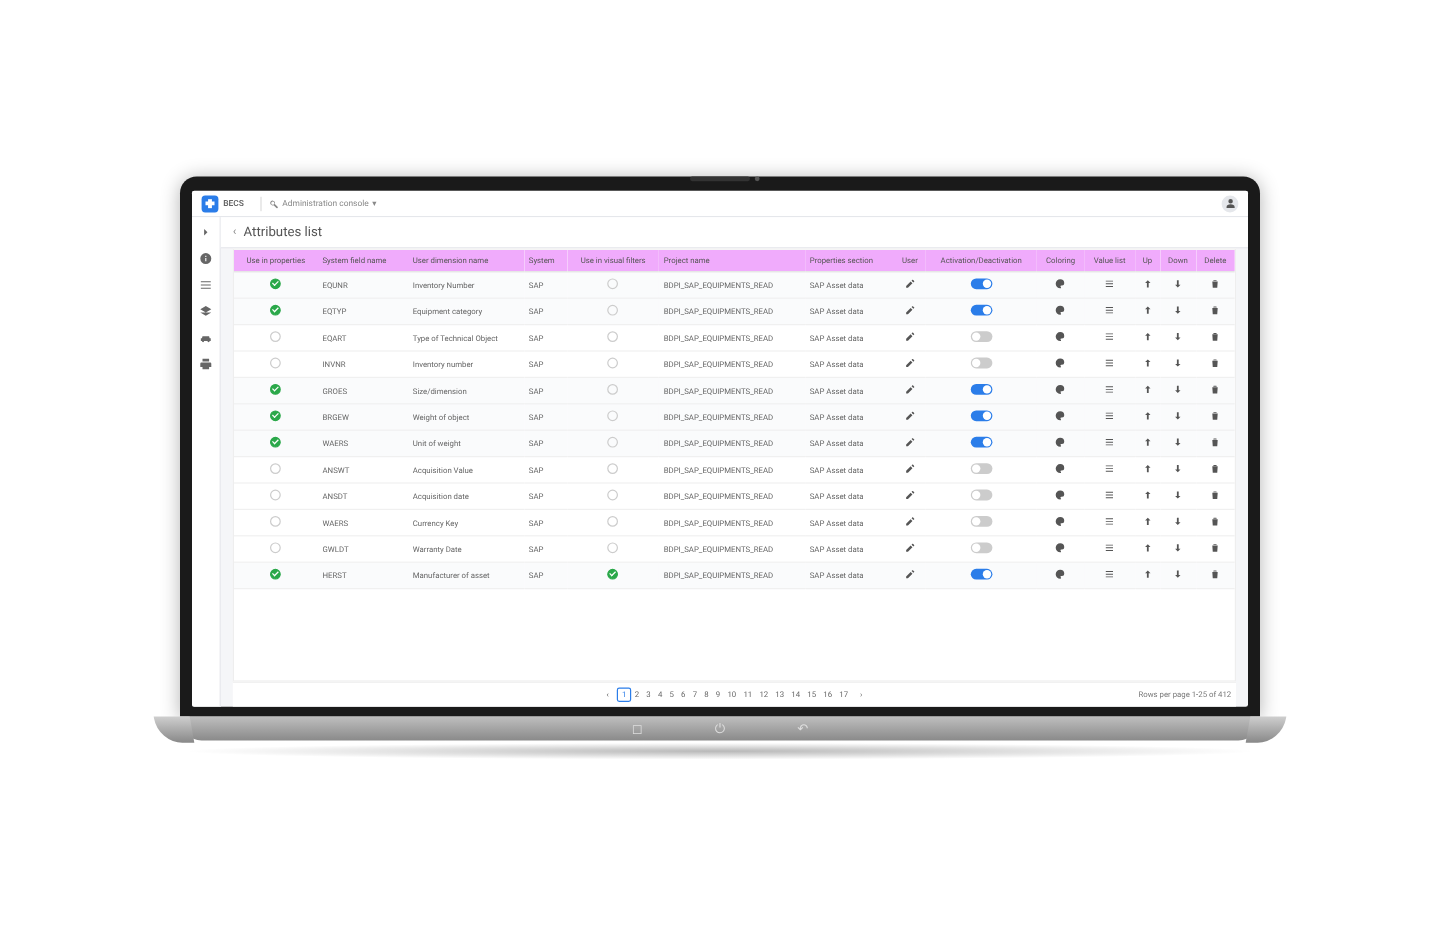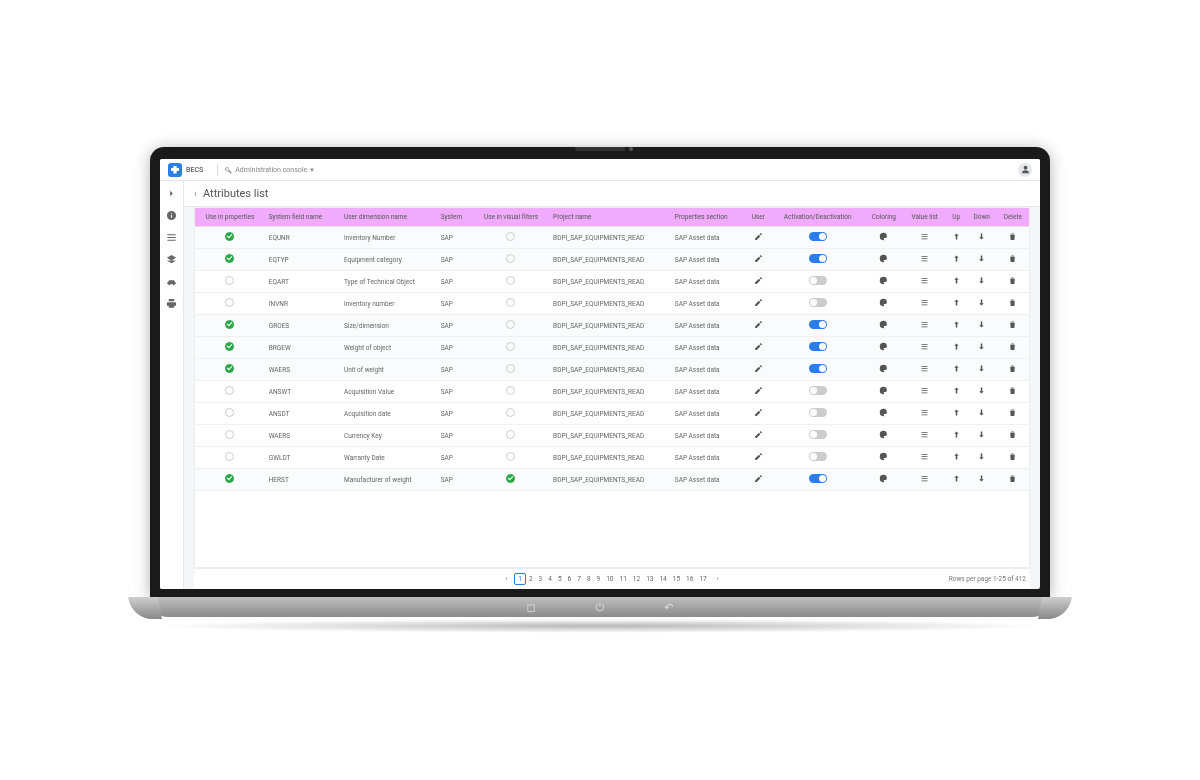--- a/index.html
+++ b/index.html
@@ -445,21 +445,21 @@
                     <td class="center"><svg class="aicon" viewBox="0 0 24 24">
                         <path d="M12 20l-6-6h4V4h4v10h4z"></path>
                       </svg></td>
                     <td class="center"><svg class="aicon" viewBox="0 0 24 24">
                         <path d="M6 7h12l-1 14H7zM9 4h6l1 2H8z"></path>
                       </svg></td>
                   </tr>
                   <tr class="alt">
                     <td class="center"><span class="chk on"></span></td>
                     <td>HERST</td>
-                    <td>Manufacturer of weight</td>
+                    <td>Manufacturer of asset</td>
                     <td>SAP</td>
                     <td class="center"><span class="chk on"></span></td>
                     <td>BDPI_SAP_EQUIPMENTS_READ</td>
                     <td>SAP Asset data</td>
                     <td class="center"><svg class="aicon" viewBox="0 0 24 24">
                         <path d="M3 17v4h4L17 11l-4-4zM21 7l-2 2-4-4 2-2a1 1 0 011 0l3 3a1 1 0 010 1z"></path>
                       </svg></td>
                     <td class="center"><span class="toggle on"></span></td>
                     <td class="center"><svg class="aicon" viewBox="0 0 24 24">
                         <path d="M12 2a10 10 0 000 20 2 2 0 002-2 2 2 0 00-1-1 2 2 0 011-3h2a5 5 0 005-5 9 9 0 00-9-9z"></path>

